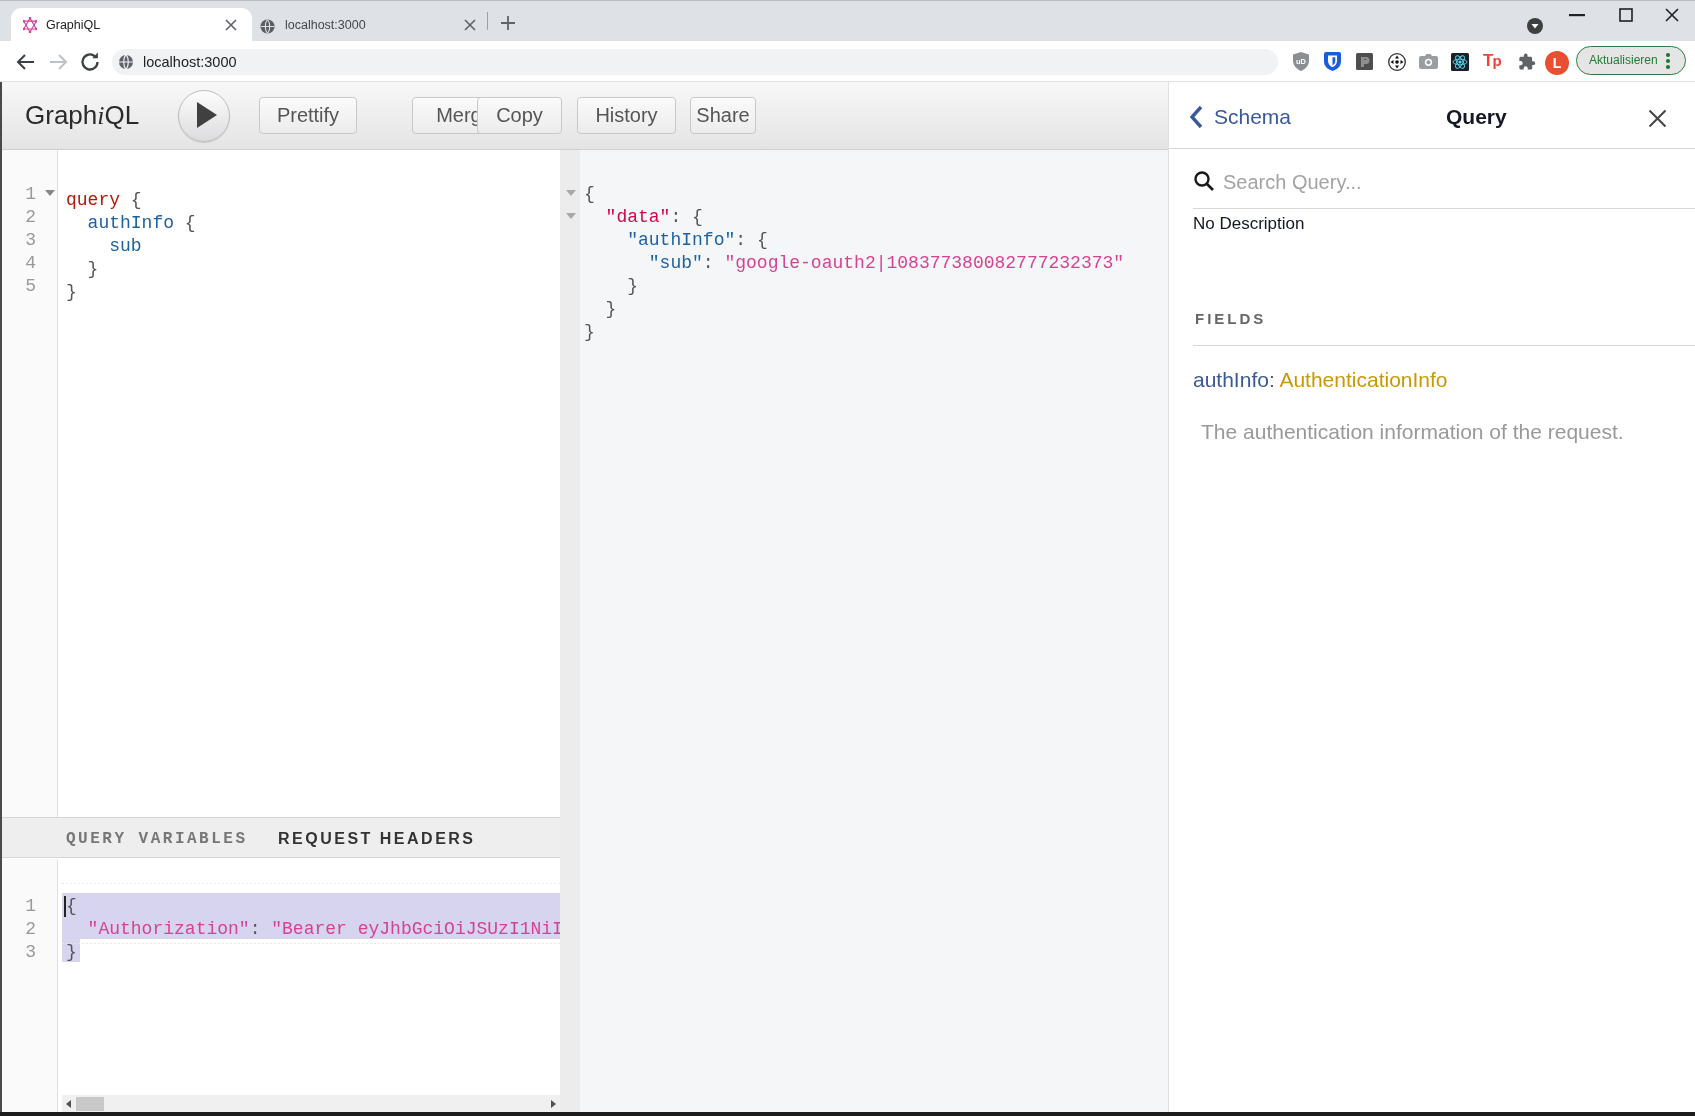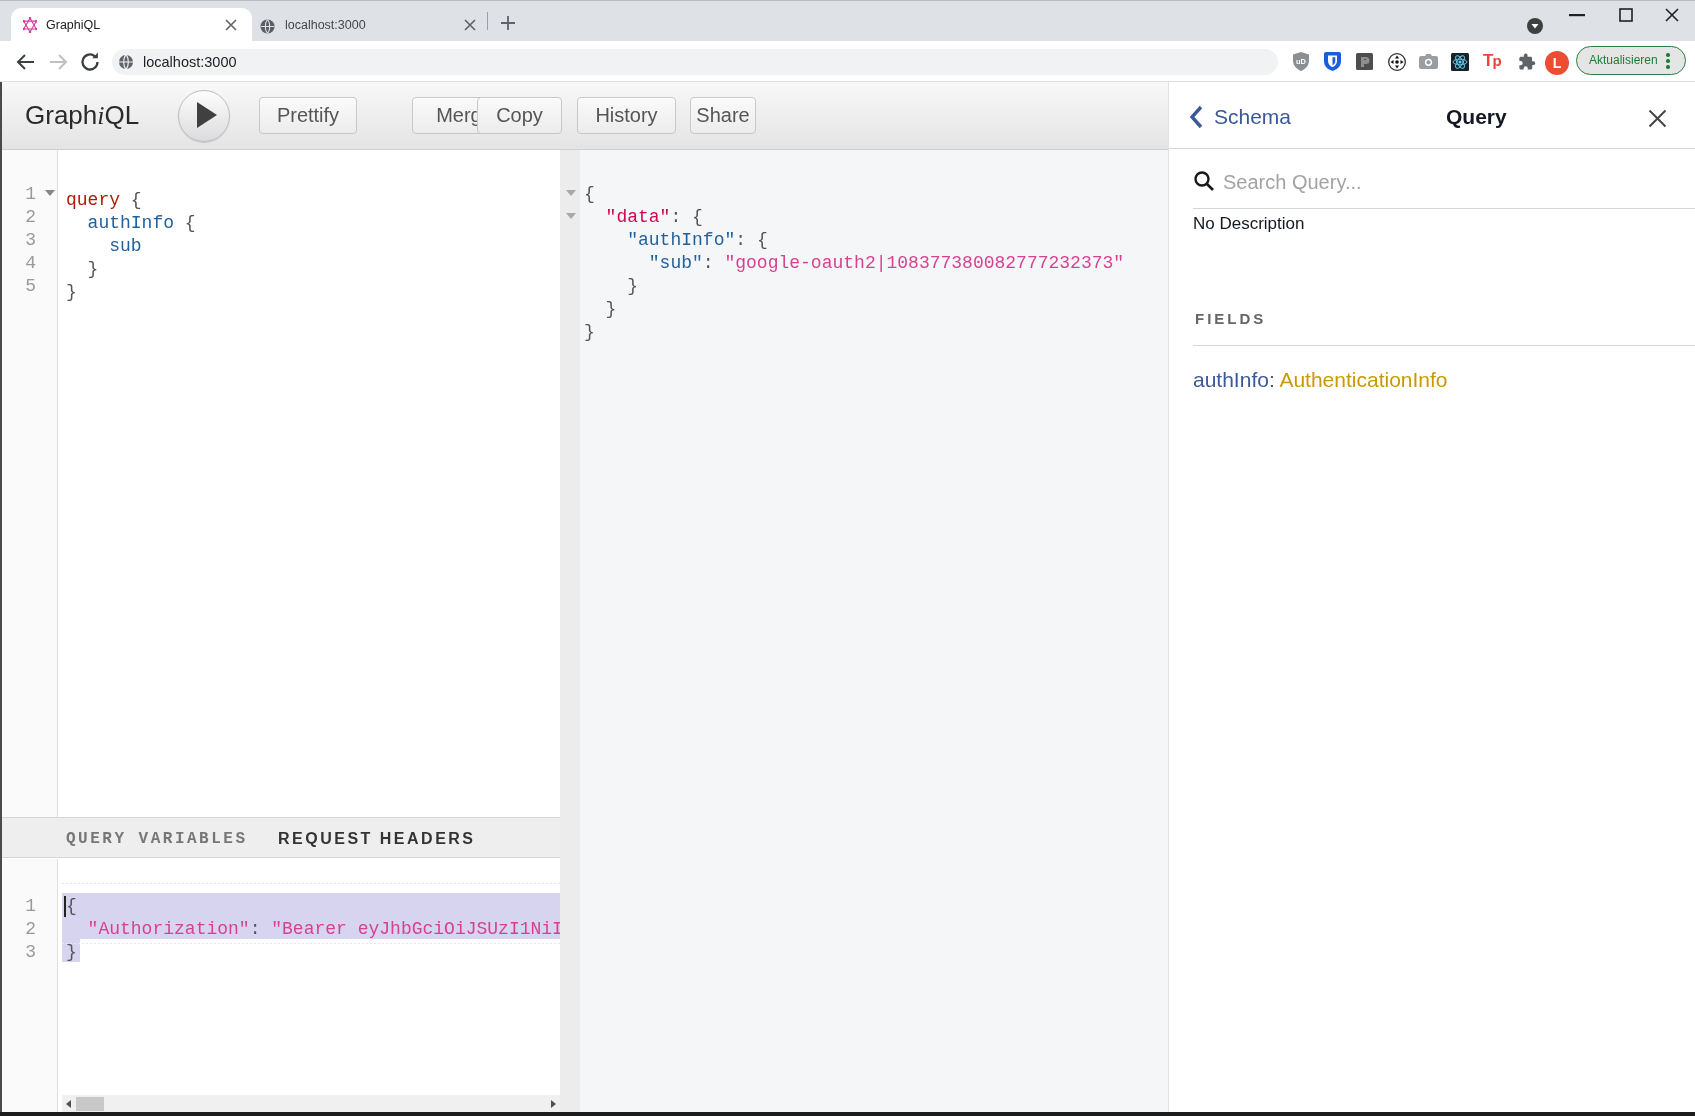--- a/index.html
+++ b/index.html
@@ -257,15 +257,16 @@
   <svg class="abs" style="left:24px; top:88px;" width="22" height="22" viewBox="0 0 22 22">
       <circle cx="9" cy="9" r="6.5" stroke="#191919" stroke-width="2.4" fill="none"></circle>
       <path d="M14 14 L20 20" stroke="#191919" stroke-width="2.6"></path>
     </svg>
   <div class="abs" style="left:54px; top:89px; font-size:20px; color:#a3a3a3;">Search Query...</div>
   <div class="abs" style="left:24px; top:126px; width:503px; height:1px; background:#d6d6d6;"></div>
   <div class="abs" style="left:24px; top:132px; font-size:17px; color:#141823;">No Description</div>
   <div class="abs" style="left:26px; top:228px; font-size:15px; font-weight:bold; letter-spacing:3px; color:#666;">FIELDS</div>
   <div class="abs" style="left:24px; top:263px; width:503px; height:1px; background:#d6d6d6;"></div>
   <div class="abs" style="left:24px; top:286px; font-size:21px;"><span style="color:#3B5998;">authInfo</span><span style="color:#555;">: </span><span style="color:#CA9800;">AuthenticationInfo</span></div>
+  <div class="abs" style="left:32px; top:338px; font-size:21px; color:#999;">The authentication information of the request.</div>
 </div>
 <div id="leftedge"></div>
 <div id="bottomstrip"></div>
 
 </body></html>

